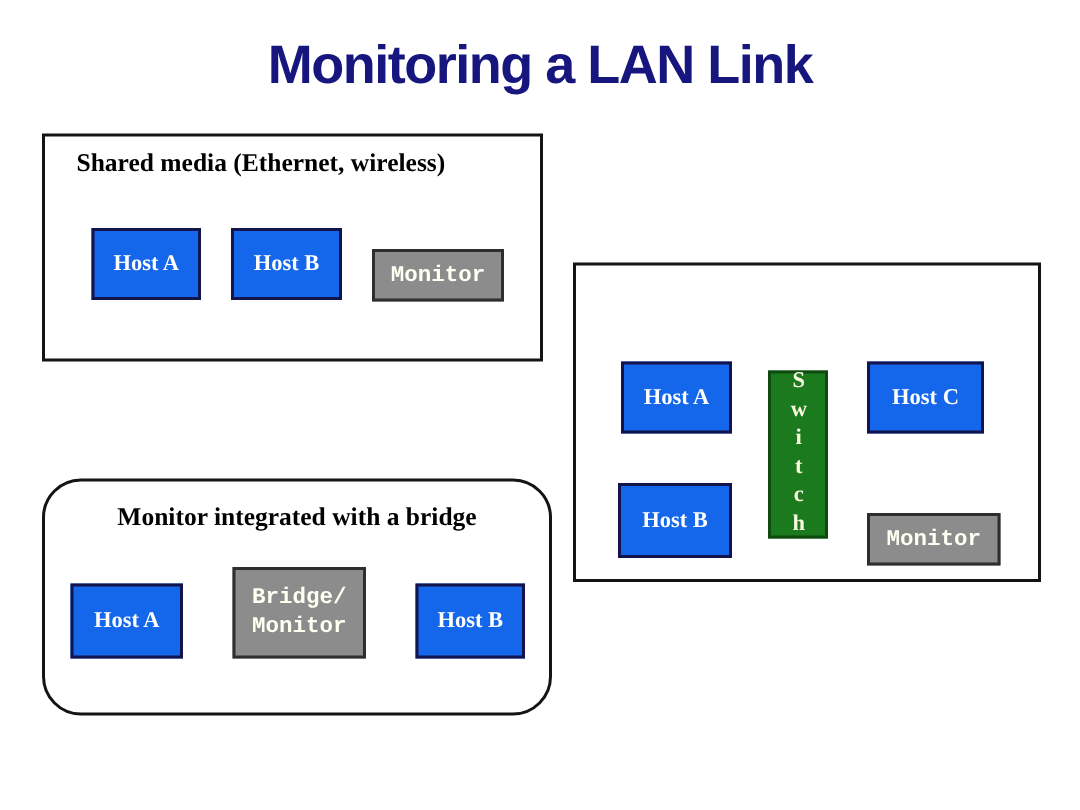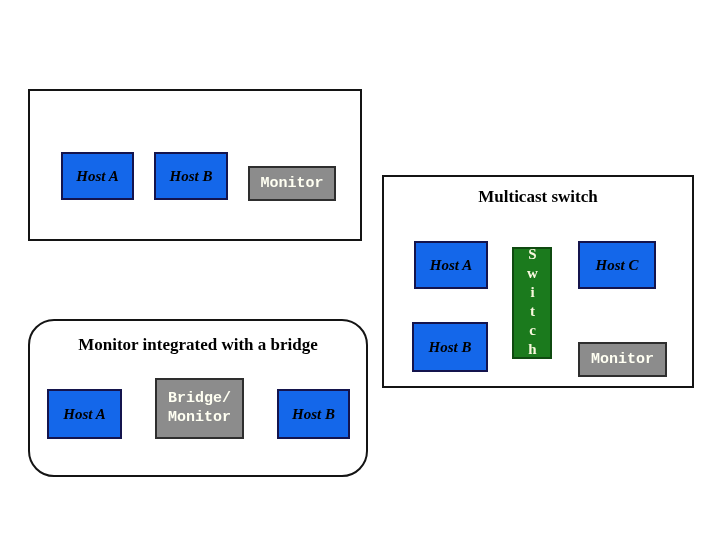--- a/index.html
+++ b/index.html
@@ -39,22 +39,21 @@
     display:flex;
     align-items:center;
     justify-content:center;
     font-weight:bold;
     font-size:15px;
     text-align:center;
   }
   .host{
     background:#1467ea;
     border:2px solid #14144d;
-    color:#000000;
-    font-style:italic;
+    color:#ffffff;
   }
   .monitor{
     background:#8c8c8c;
     border:2px solid #2e2e2e;
     color:#fffff2;
     font-family:Liberation Mono, monospace;
   }
   .switch{
     background:#1b7a1d;
     border:2px solid #0f4a10;
@@ -91,20 +90,21 @@
   #p3 .panel-title{left:0;top:14px;width:100%;text-align:center;}
   #p3-hosta{left:17px;top:68px;width:75px;height:50px;}
   #p3-bridge{left:125px;top:57px;width:89px;height:61px;text-align:right;}
   #p3-hostb{left:247px;top:68px;width:73px;height:50px;}
 </style>
 </head>
 <body>
 
 <div class="slide">
 
+  <div class="slide-title">Monitoring a LAN Link</div>
 
   <svg class="wires" width="720" height="540" viewBox="0 0 720 540">
     <g stroke="#3f5a73" stroke-width="1.6" fill="none">
 
       <line x1="53" y1="226" x2="320" y2="226"></line>
       <line x1="95.5" y1="198" x2="95.5" y2="226"></line>
       <line x1="189" y1="198" x2="189" y2="226"></line>
       <line x1="290" y1="199" x2="290" y2="226"></line>
 
       <line x1="486" y1="258" x2="510" y2="282"></line>
@@ -115,27 +115,27 @@
       <line x1="57" y1="466" x2="184" y2="466"></line>
       <line x1="214" y1="466" x2="336" y2="466"></line>
       <line x1="82.5" y1="437" x2="82.5" y2="466"></line>
       <line x1="184" y1="437" x2="184" y2="466"></line>
       <line x1="214" y1="437" x2="214" y2="466"></line>
       <line x1="311.5" y1="437" x2="311.5" y2="466"></line>
     </g>
   </svg>
 
   <div class="panel" id="p1">
+    <div class="panel-title">Shared media (Ethernet, wireless)</div>
     <div class="node host" id="p1-hosta">Host A</div>
     <div class="node host" id="p1-hostb">Host B</div>
     <div class="node monitor" id="p1-mon">Monitor</div>
   </div>
 
   <div class="panel" id="p2">
-    <div class="panel-title">Multicast switch</div>
     <div class="node host" id="p2-hosta">Host A</div>
     <div class="node host" id="p2-hostb">Host B</div>
     <div class="node switch" id="p2-switch">Switch</div>
     <div class="node host" id="p2-hostc">Host C</div>
     <div class="node monitor" id="p2-mon">Monitor</div>
   </div>
 
   <div class="panel" id="p3">
     <div class="panel-title">Monitor integrated with a bridge</div>
     <div class="node host" id="p3-hosta">Host A</div>

